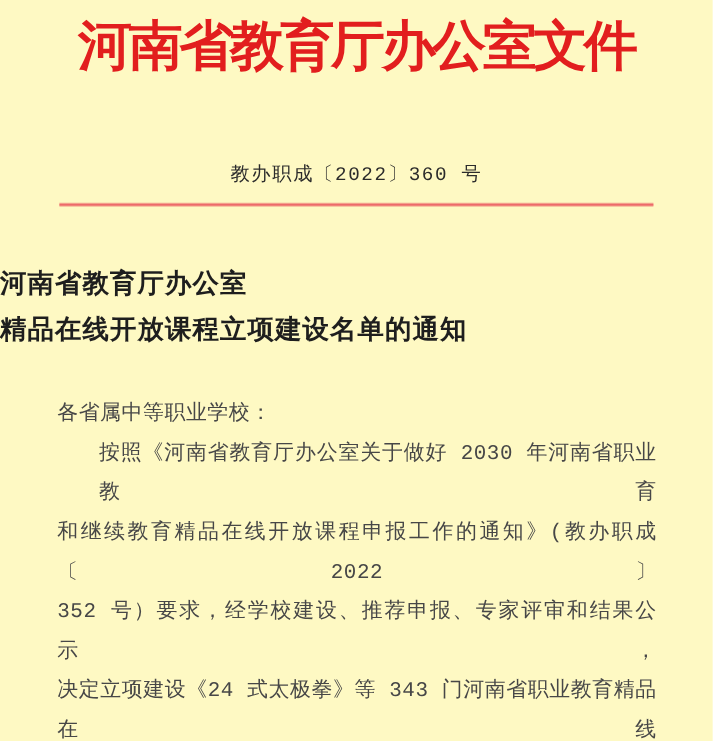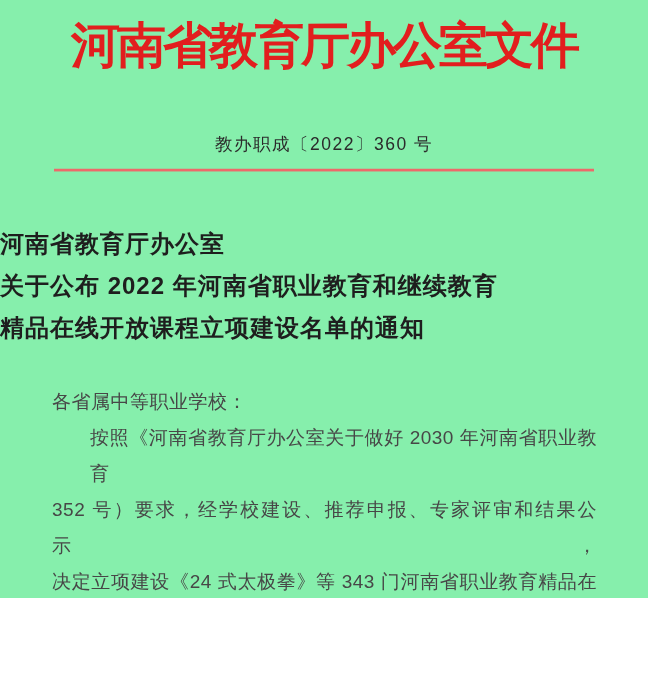--- a/index.html
+++ b/index.html
@@ -3,39 +3,39 @@
 <meta charset="utf-8">
 <style>
   html, body {
     margin: 0;
     padding: 0;
     background: #ffffff;
   }
   .page {
     position: relative;
     width: 648px;
-    height: 598px;
-    background: #86efac;
+    height: 674px;
+    background: #fef9c3;
     overflow: hidden;
-    font-family: Liberation Sans, sans-serif;
+    font-family: Liberation Mono, monospace;
   }
   
   .header-title {
     padding-top: 13px;
     text-align: center;
     color: #e21e1e;
     font-size: 49px;
     font-weight: bold;
     line-height: 64px;
     letter-spacing: -3px;
     white-space: nowrap;
   }
   
   .doc-number {
-    margin-top: 56px;
+    margin-top: 72px;
     text-align: center;
     color: #2b2b2b;
     font-size: 17.5px;
     line-height: 22px;
     letter-spacing: 1.5px;
   }
   
   .red-divider {
     margin: 14px auto 0 auto;
     width: 540px;
@@ -87,25 +87,25 @@
 <div class="page">
 
   <div class="header-title">河南省教育厅办公室文件</div>
 
   <div class="doc-number">教办职成〔2022〕360 号</div>
 
   <div class="red-divider"></div>
 
   <div class="doc-title">
     <div class="title-line">河南省教育厅办公室</div>
-    <div class="title-line">关于公布 2022 年河南省职业教育和继续教育</div>
     <div class="title-line">精品在线开放课程立项建设名单的通知</div>
   </div>
 
   <div class="doc-body">
     <div class="body-line plain">各省属中等职业学校：</div>
     <div class="body-line justify indent">按照《河南省教育厅办公室关于做好 2030 年河南省职业教育</div>
+    <div class="body-line justify">和继续教育精品在线开放课程申报工作的通知》(教办职成〔2022〕</div>
     <div class="body-line justify">352 号）要求，经学校建设、推荐申报、专家评审和结果公示，</div>
     <div class="body-line justify">决定立项建设《24 式太极拳》等 343 门河南省职业教育精品在线</div>
 
   </div>
 
 </div>
 
 </body></html>

